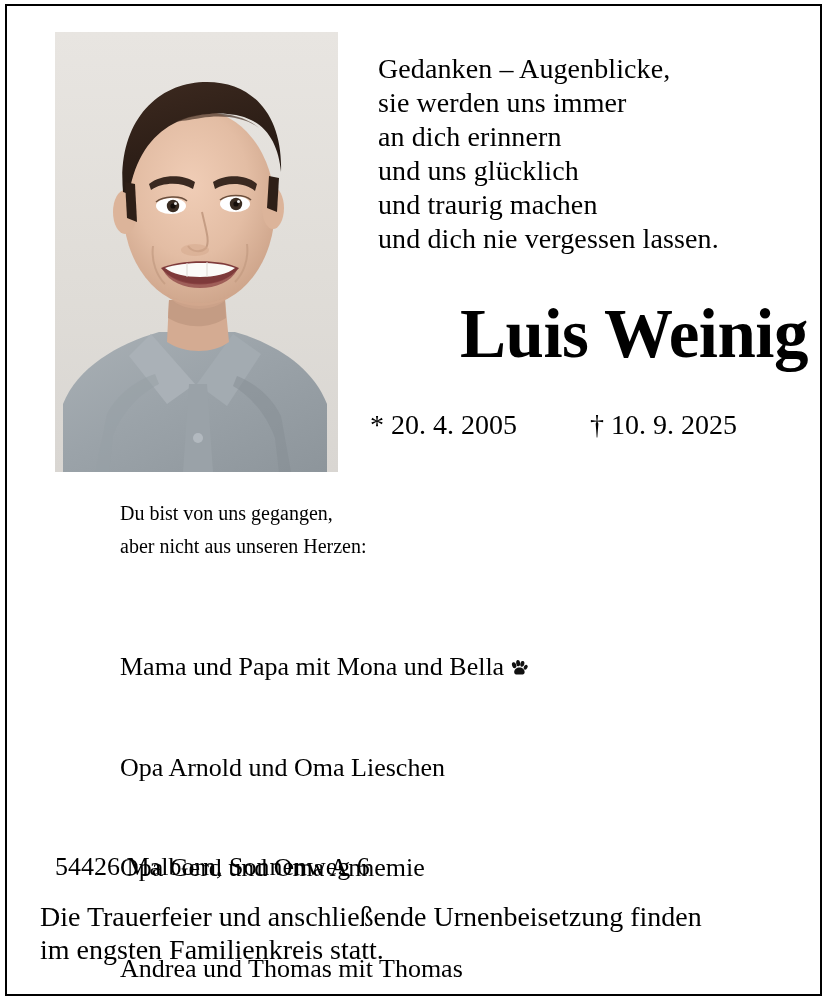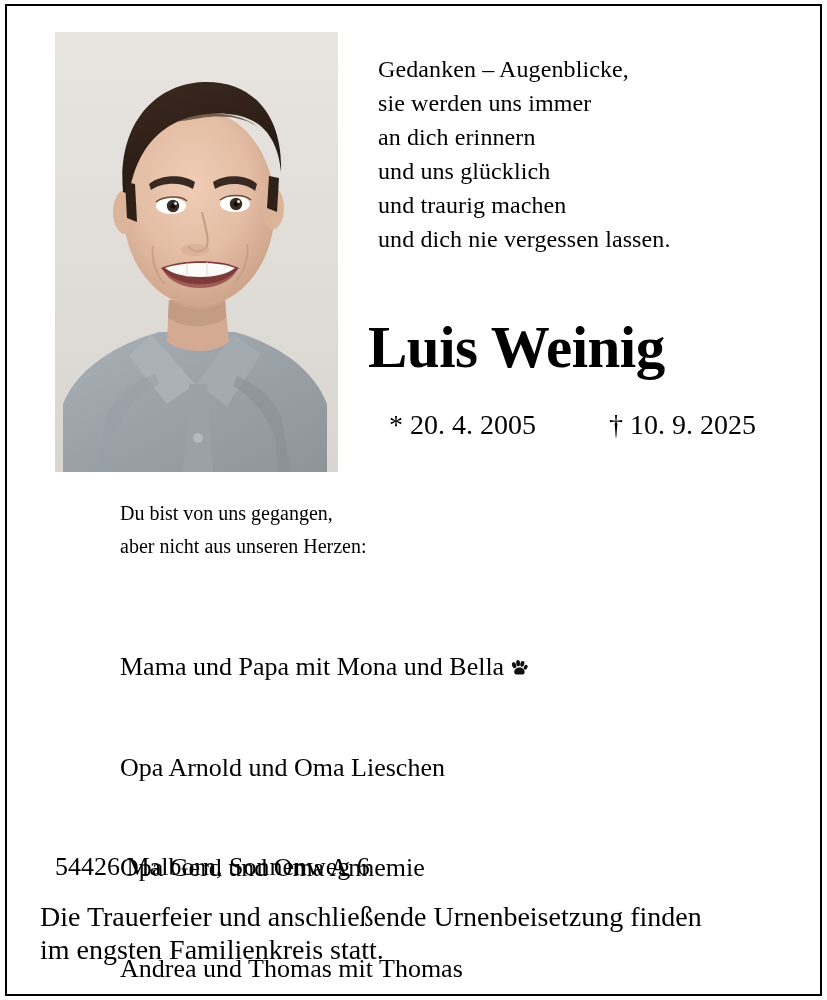--- a/index.html
+++ b/index.html
@@ -42,50 +42,50 @@
     background: #e3e0dc;
   }
   .photo svg { display: block; width: 100%; height: 100%; }
 
   
   .poem {
     position: absolute;
     left: 378px;
     top: 52px;
     width: 430px;
-    font-size: 24px;
+    font-size: 28px;
     line-height: 34px;
     white-space: pre;
     letter-spacing: 0.1px;
   }
 
   
   .name {
     position: absolute;
     left: 368px;
-    top: 304px;
+    top: 291px;
     width: 440px;
-    font-size: 59px;
+    font-size: 69px;
     font-weight: bold;
     line-height: 86px;
     letter-spacing: -0.5px;
     white-space: nowrap;
+    text-align: right;
   }
 
   
   .dates {
     position: absolute;
     left: 370px;
     top: 407px;
     width: 420px;
     font-size: 28px;
     line-height: 36px;
     display: flex;
     white-space: nowrap;
-    margin-left: 19px;
   }
   .dates .birth { width: 220px; }
   .dates .death { }
 
   
   .lead {
     position: absolute;
     left: 120px;
     top: 497px;
     width: 640px;

